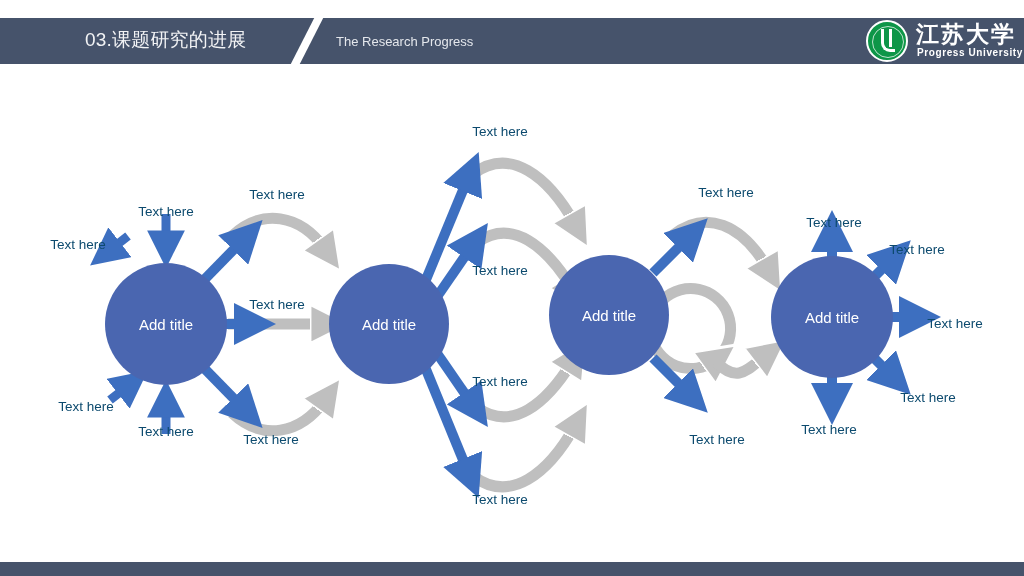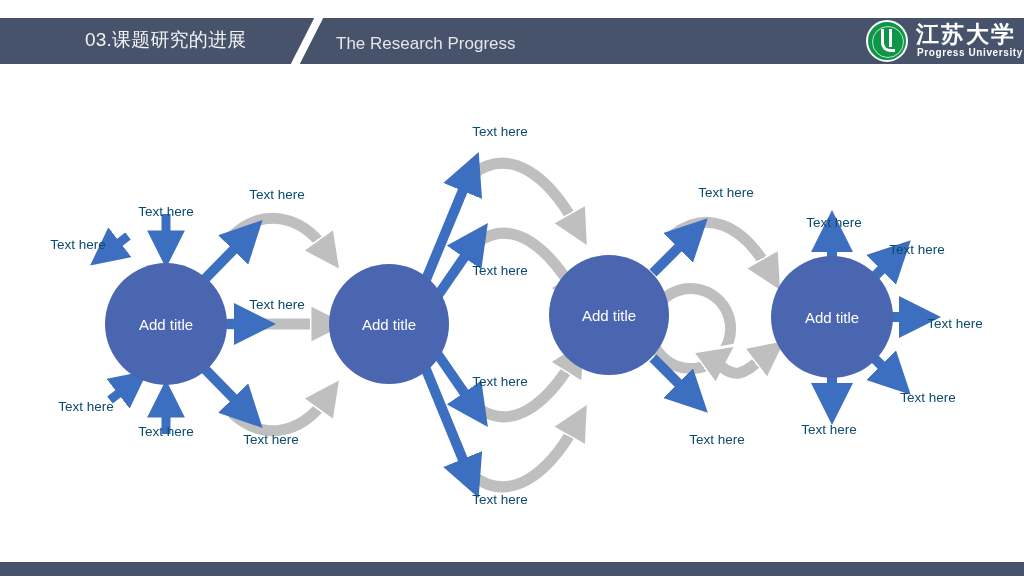--- a/index.html
+++ b/index.html
@@ -59,21 +59,21 @@
     top: 27px;
     font-size: 19px;
     color: #f2f3f5;
     letter-spacing: 0.2px;
     white-space: nowrap;
   }
   .header-subtitle {
     position: absolute;
     left: 336px;
     top: 34px;
-    font-size: 17px;
+    font-size: 13px;
     color: #e4e7ec;
     white-space: nowrap;
   }
 
   
   .logo {
     position: absolute;
     left: 866px;
     top: 19px;
     width: 148px;

